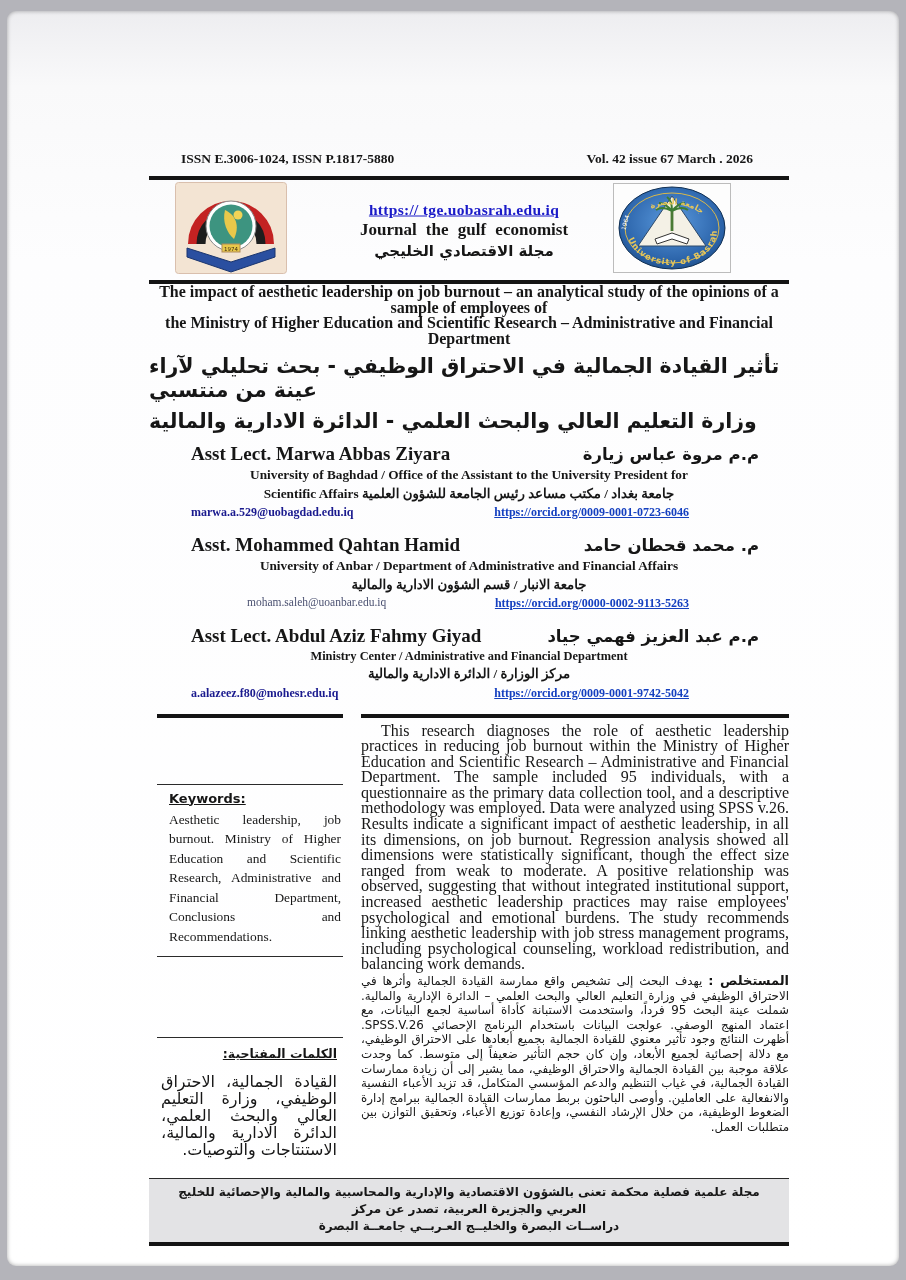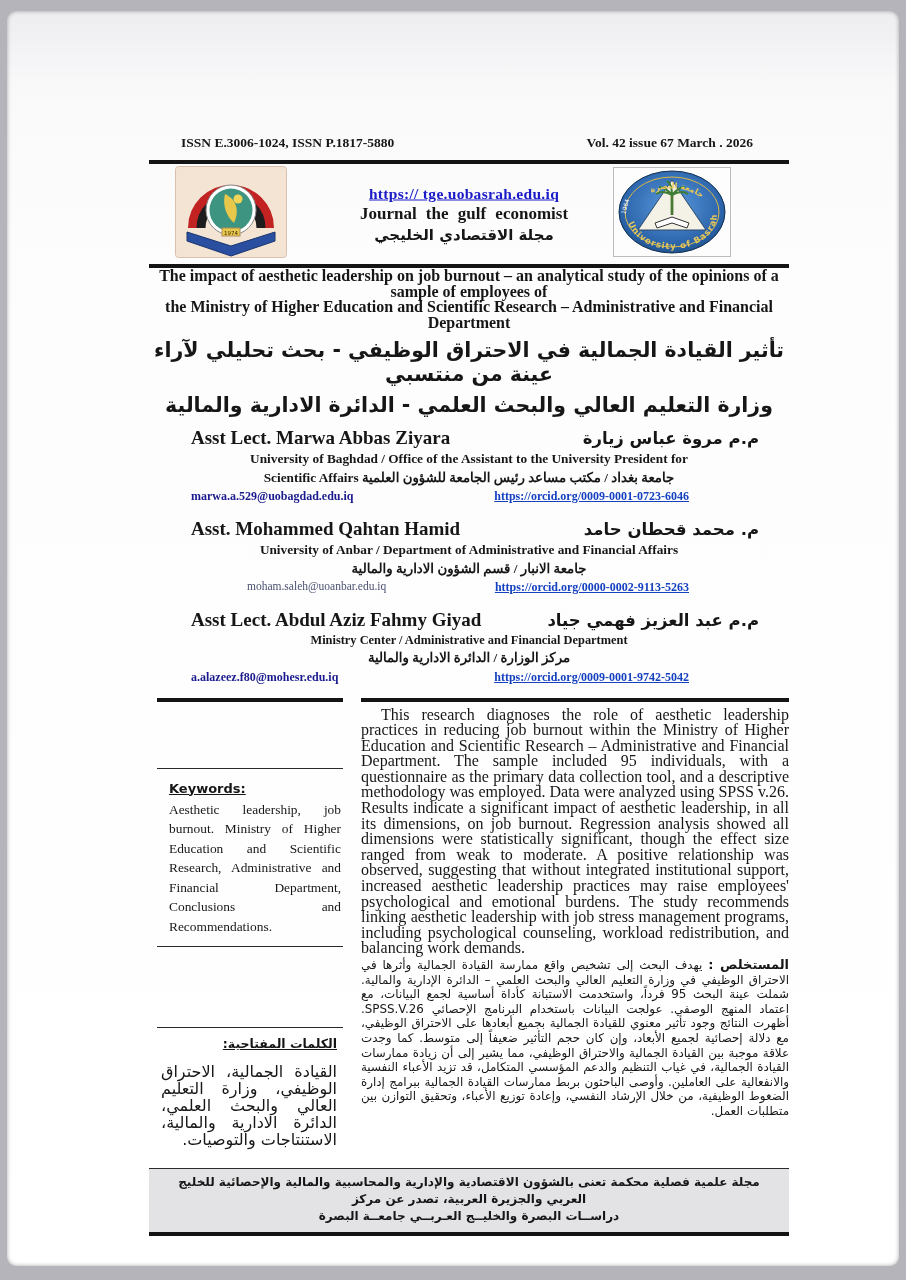--- a/index.html
+++ b/index.html
@@ -8,21 +8,21 @@
     background:#b4b4ba;
     font-family:"Liberation Serif","DejaVu Serif",serif;
     color:#161616;
   }
   .page{
     position:absolute;left:7px;right:7px;top:11px;bottom:14px;
     background:linear-gradient(180deg,#ededf0 0%,#f9f9fa 6%,#fdfdfe 20%,#ffffff 100%);
     border-radius:9px;
     box-shadow:0 0 4px rgba(0,0,0,.35) inset;
   }
-  .content{position:absolute;left:142px;top:0;width:640px;}
+  .content{position:absolute;left:142px;top:16px;width:640px;}
 
   
   .issn-row{
     margin-top:124px;display:flex;justify-content:space-between;
     padding:0 36px 0 32px;font-weight:bold;font-size:13.5px;
   }
 
   
   .band{
     margin-top:9px;border-top:4px solid #141414;border-bottom:4px solid #141414;
@@ -37,21 +37,21 @@
   .journal-url{
     color:#1a1ac8;font-weight:bold;font-size:15.5px;text-decoration:underline;
     letter-spacing:.3px;display:inline-block;
   }
   .journal-en{font-weight:bold;font-size:17px;word-spacing:5px;margin-top:1px;}
   .journal-ar{font-weight:bold;font-size:15px;font-family:"DejaVu Sans",sans-serif;margin-top:2px;}
 
   
   .title-en{text-align:center;font-weight:bold;font-size:16px;line-height:15.5px;padding:0 4px;}
   .title-ar{
-    text-align:center;font-weight:bold;font-family:"DejaVu Sans",sans-serif;
+    text-align:left;font-weight:bold;font-family:"DejaVu Sans",sans-serif;
     font-size:20.5px;direction:rtl;
   }
   .title-ar.l1{margin-top:8px;}
   .title-ar.l2{margin-top:7px;}
 
   
   .author{margin-top:14px;}
   .author.first{margin-top:10px;}
   .name-row{display:flex;justify-content:space-between;align-items:baseline;padding:0 30px 0 42px;}
   .name-en{font-weight:bold;font-size:19px;}
@@ -64,21 +64,21 @@
   .orcid{color:#1540c0;font-weight:bold;text-decoration:underline;}
 
   
   .abs-section{display:flex;margin-top:13px;margin-left:8px;gap:18px;}
   .kw-col{width:186px;flex:none;}
   .abs-col{flex:1;}
   .rule-thick{border:none;border-top:4px solid #141414;margin:0;}
   .rule-thin{border:none;border-top:1.6px solid #2a2a2a;margin:0;}
   .kw-spacer-a{height:66px;}
   .kw-spacer-b{height:80px;}
-  .kw-block{padding:12px 2px 10px 12px;}
+  .kw-block{padding:6px 2px 10px 12px;}
   .kw-head-en{
     font-family:"DejaVu Sans",sans-serif;font-weight:bold;font-size:13px;
     text-decoration:underline;margin-bottom:4px;
   }
   .kw-text-en{font-size:13.4px;line-height:19.5px;text-align:justify;}
   .kw-block-ar{direction:rtl;padding:8px 6px 10px 4px;}
   .kw-head-ar{
     font-family:"DejaVu Sans",sans-serif;font-weight:bold;font-size:12.5px;
     text-decoration:underline;margin-bottom:12px;text-align:right;
   }

